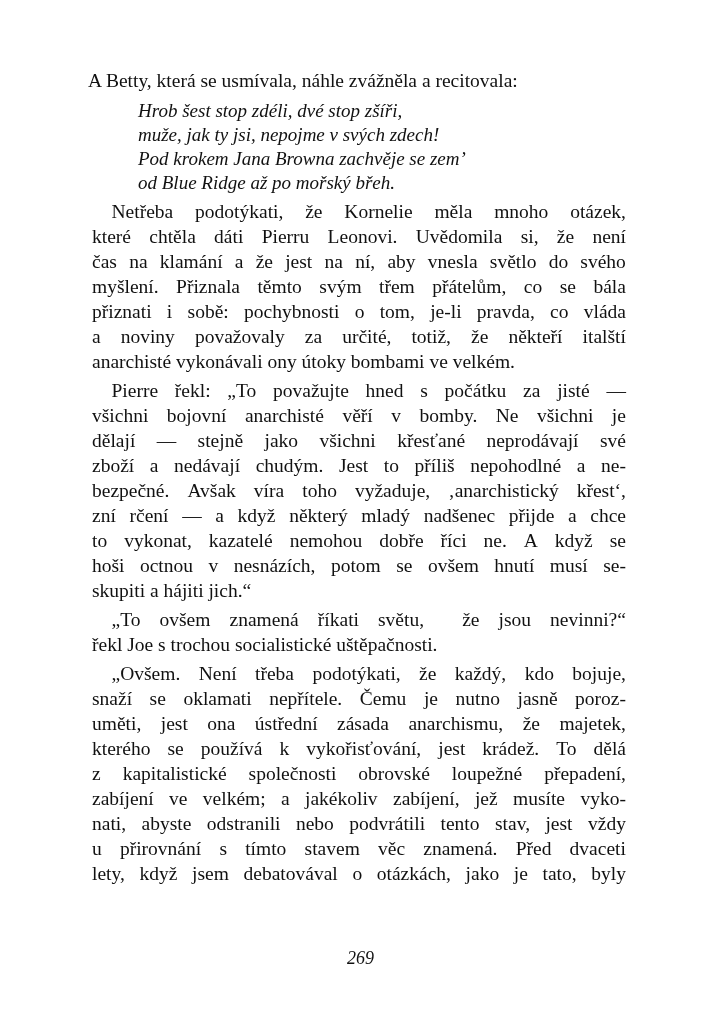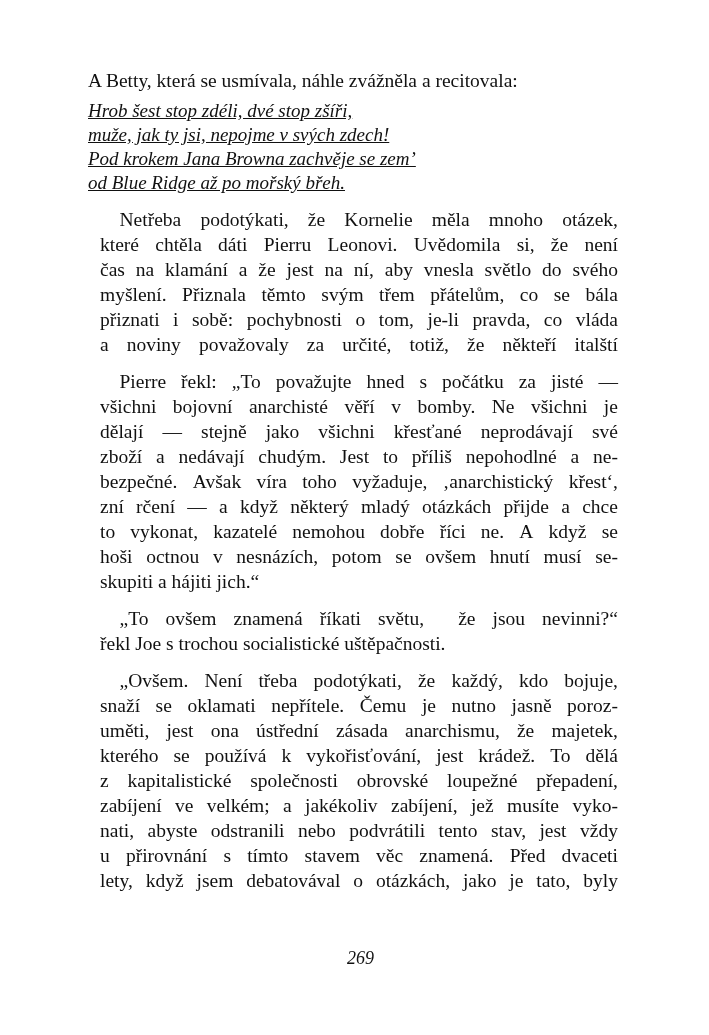--- a/index.html
+++ b/index.html
@@ -52,42 +52,42 @@
     white-space: pre;
   }
 
   .intro {
     margin-bottom: 6px;
   }
 
   
   .verse {
     margin-top: 5px;
+    margin-left: 50px;
     font-style: italic;
-    text-decoration: underline;
   }
   .verse .line {
     font-size: 19px;
     height: 24px;
     line-height: 24px;
     white-space: pre;
     display: block;
   }
 
   
   .section-heading {
     text-align: center;
     font-size: 19px;
     letter-spacing: 1px;
     margin-top: 44px;
     margin-bottom: 32px;
     width: 460px;
   }
 
-  .para { margin: 12px; }
+  .para { margin: 4px; }
 
   
   .folio {
     position: absolute;
     top: 948px;
     left: 6px;
     width: 709px;
     text-align: center;
     font-style: italic;
     font-size: 18px;
@@ -175,20 +175,21 @@
           <span>a</span>
           <span>noviny</span>
           <span>považovaly</span>
           <span>za</span>
           <span>určité,</span>
           <span>totiž,</span>
           <span>že</span>
           <span>někteří</span>
           <span>italští</span>
         </span>
+        <span class="line flush">anarchisté vykonávali ony útoky bombami ve velkém.</span>
       </div>
     <div class="para">
         <span class="line just">
           <span> Pierre</span>
           <span>řekl:</span>
           <span>„To</span>
           <span>považujte</span>
           <span>hned</span>
           <span>s</span>
           <span>počátku</span>
@@ -239,21 +240,21 @@
           <span>křest‘,</span>
         </span>
         <span class="line just">
           <span>zní</span>
           <span>rčení</span>
           <span>—</span>
           <span>a</span>
           <span>když</span>
           <span>některý</span>
           <span>mladý</span>
-          <span>otázkách</span>
+          <span>nadšenec</span>
           <span>přijde</span>
           <span>a</span>
           <span>chce</span>
         </span>
         <span class="line just">
           <span>to</span>
           <span>vykonat,</span>
           <span>kazatelé</span>
           <span>nemohou</span>
           <span>dobře</span>

